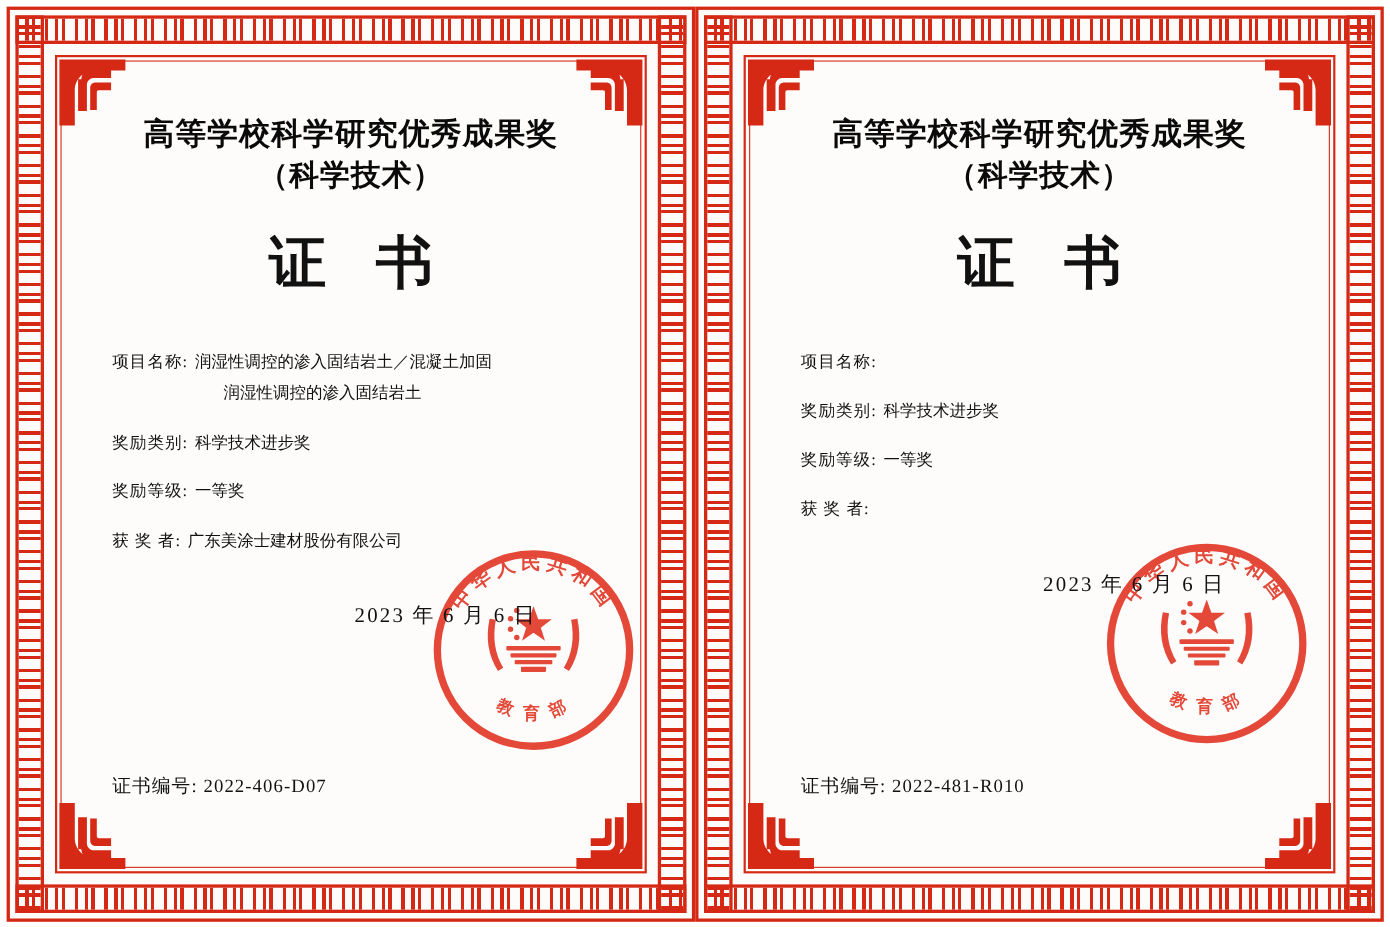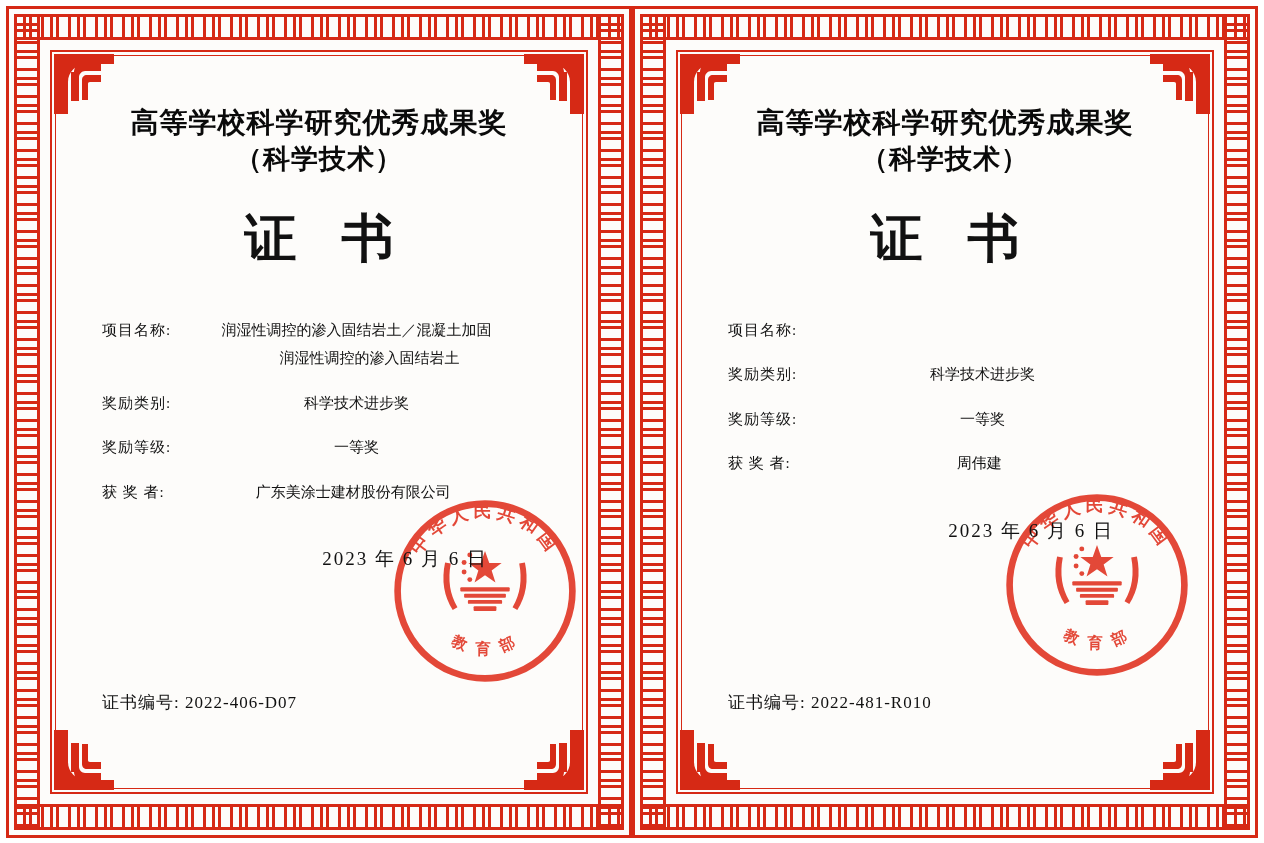--- a/index.html
+++ b/index.html
@@ -137,40 +137,39 @@
     margin-bottom: 16px;
   }
   .flabel {
     flex: 0 0 auto;
     white-space: nowrap;
     letter-spacing: 1px;
   }
   .fvalue {
     flex: 1 1 auto;
     padding-left: 6px;
-    text-align: center;
   }
   .fvalue .l2 {
     display: block;
     padding-left: 26px;
   }
 
   .date {
     margin-top: 40px;
     text-align: right;
     padding-right: 48px;
     font-size: 19px;
     letter-spacing: 2px;
     position: relative;
     z-index: 3;
   }
   .certno {
     position: absolute;
     left: 44px;
-    bottom: 72px;
+    bottom: 60px;
     font-size: 17px;
     letter-spacing: 1px;
   }
 
   
   .seal {
     position: absolute;
     width: 190px;
     height: 190px;
     right: 52px;
@@ -334,21 +333,20 @@
         <div class="field">
           <span class="flabel">奖励类别:</span>
           <span class="fvalue">科学技术进步奖</span>
         </div>
         <div class="field">
           <span class="flabel">奖励等级:</span>
           <span class="fvalue">一等奖</span>
         </div>
         <div class="field">
           <span class="flabel">获 奖 者:</span>
-          <span class="fvalue">周伟建</span>
         </div>
       </div>
 
       <div class="date">2023 年 6 月 6 日</div>
 
       <div class="certno">
         <span>证书编号:</span>
         <span>2022-481-R010</span>
       </div>
     </div>

